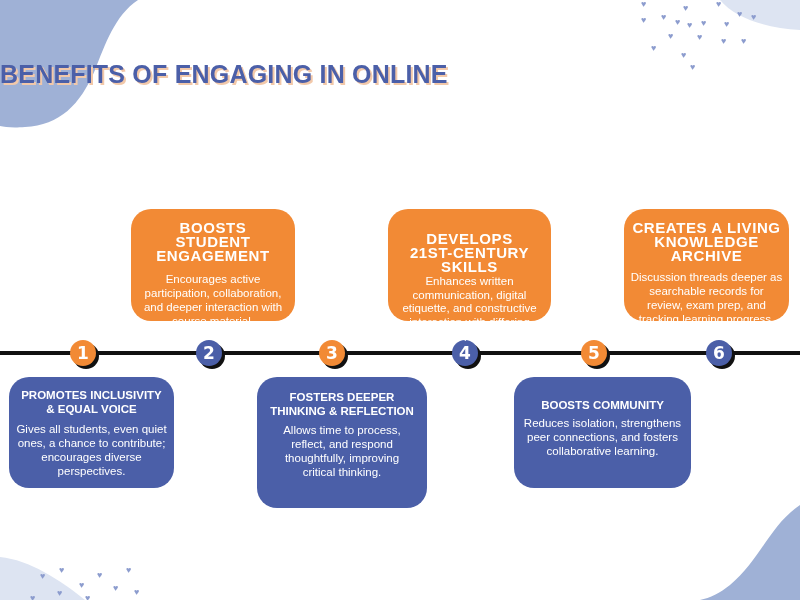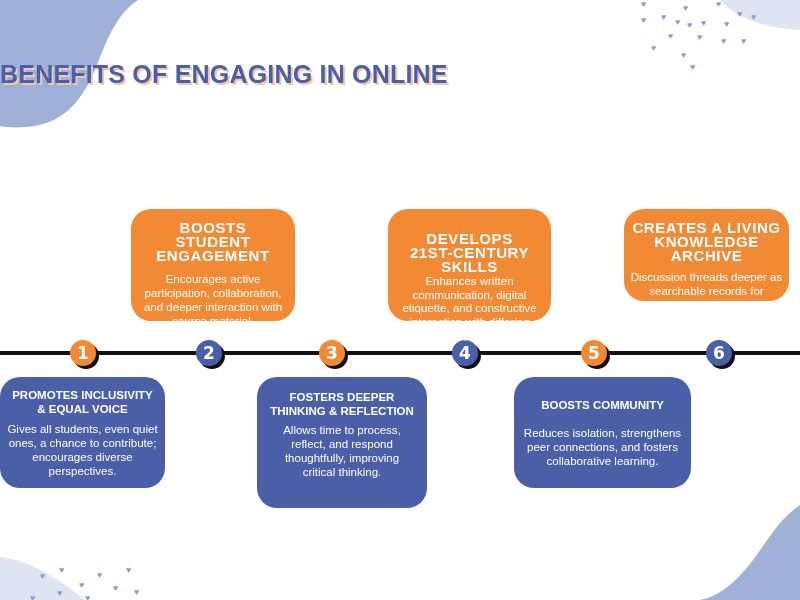--- a/index.html
+++ b/index.html
@@ -79,29 +79,29 @@
 <div class="node blue" style="left:706px;top:340px">6</div>
 
 <div class="card orange" style="left:131px;top:209px;width:164px;height:112px;padding-top:12px">
   <div class="h" style="padding:0 12px">BOOSTS STUDENT ENGAGEMENT</div>
   <div class="b" style="margin-top:9px">Encourages active participation, collaboration, and deeper interaction with course material.</div>
 </div>
 <div class="card orange" style="left:388px;top:209px;width:163px;height:112px;padding-top:23px">
   <div class="h" style="padding:0 14px">DEVELOPS 21ST-CENTURY SKILLS</div>
   <div class="b" style="margin-top:1px;line-height:13.5px">Enhances written communication, digital etiquette, and constructive interaction with differing viewpoints.</div>
 </div>
-<div class="card orange" style="left:624px;top:209px;width:165px;height:92px;padding-top:12px">
+<div class="card orange" style="left:624px;top:209px;width:165px;height:112px;padding-top:12px">
   <div class="h">CREATES A LIVING KNOWLEDGE ARCHIVE</div>
   <div class="b" style="margin-top:7px">Discussion threads deeper as searchable records for review, exam prep, and tracking learning progress.</div>
 </div>
 
-<div class="card blue" style="left:0;top:377px;width:165px;height:111px;padding-top:11px">
+<div class="card blue" style="left:9px;top:377px;width:165px;height:111px;padding-top:11px">
   <div class="h" style="padding:0 6px">PROMOTES INCLUSIVITY &amp; EQUAL VOICE</div>
   <div class="b" style="margin-top:6px">Gives all students, even quiet ones, a chance to contribute; encourages diverse perspectives.</div>
 </div>
 <div class="card blue" style="left:257px;top:377px;width:170px;height:131px;padding-top:13px">
   <div class="h">FOSTERS DEEPER THINKING &amp; REFLECTION</div>
   <div class="b" style="margin-top:5px;padding:0 8px">Allows time to process, reflect, and respond thoughtfully, improving critical thinking.</div>
 </div>
 <div class="card blue" style="left:514px;top:377px;width:177px;height:111px;padding-top:21px">
   <div class="h">BOOSTS COMMUNITY</div>
-  <div class="b" style="margin-top:14px">Reduces isolation, strengthens peer connections, and fosters collaborative learning.</div>
+  <div class="b" style="margin-top:4px">Reduces isolation, strengthens peer connections, and fosters collaborative learning.</div>
 </div>
 
 </body></html>

